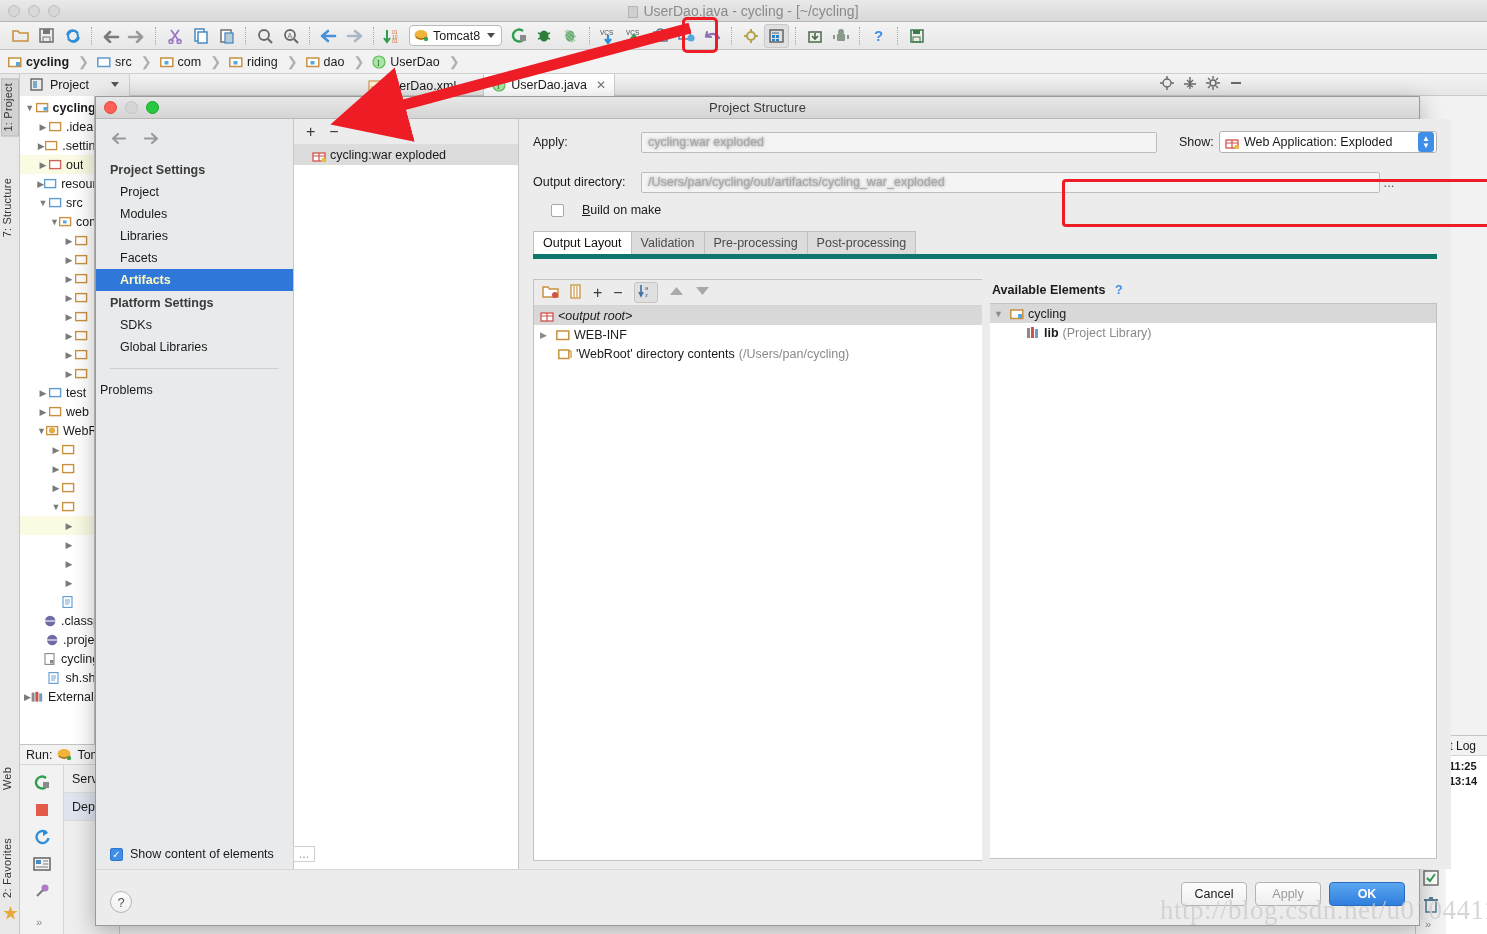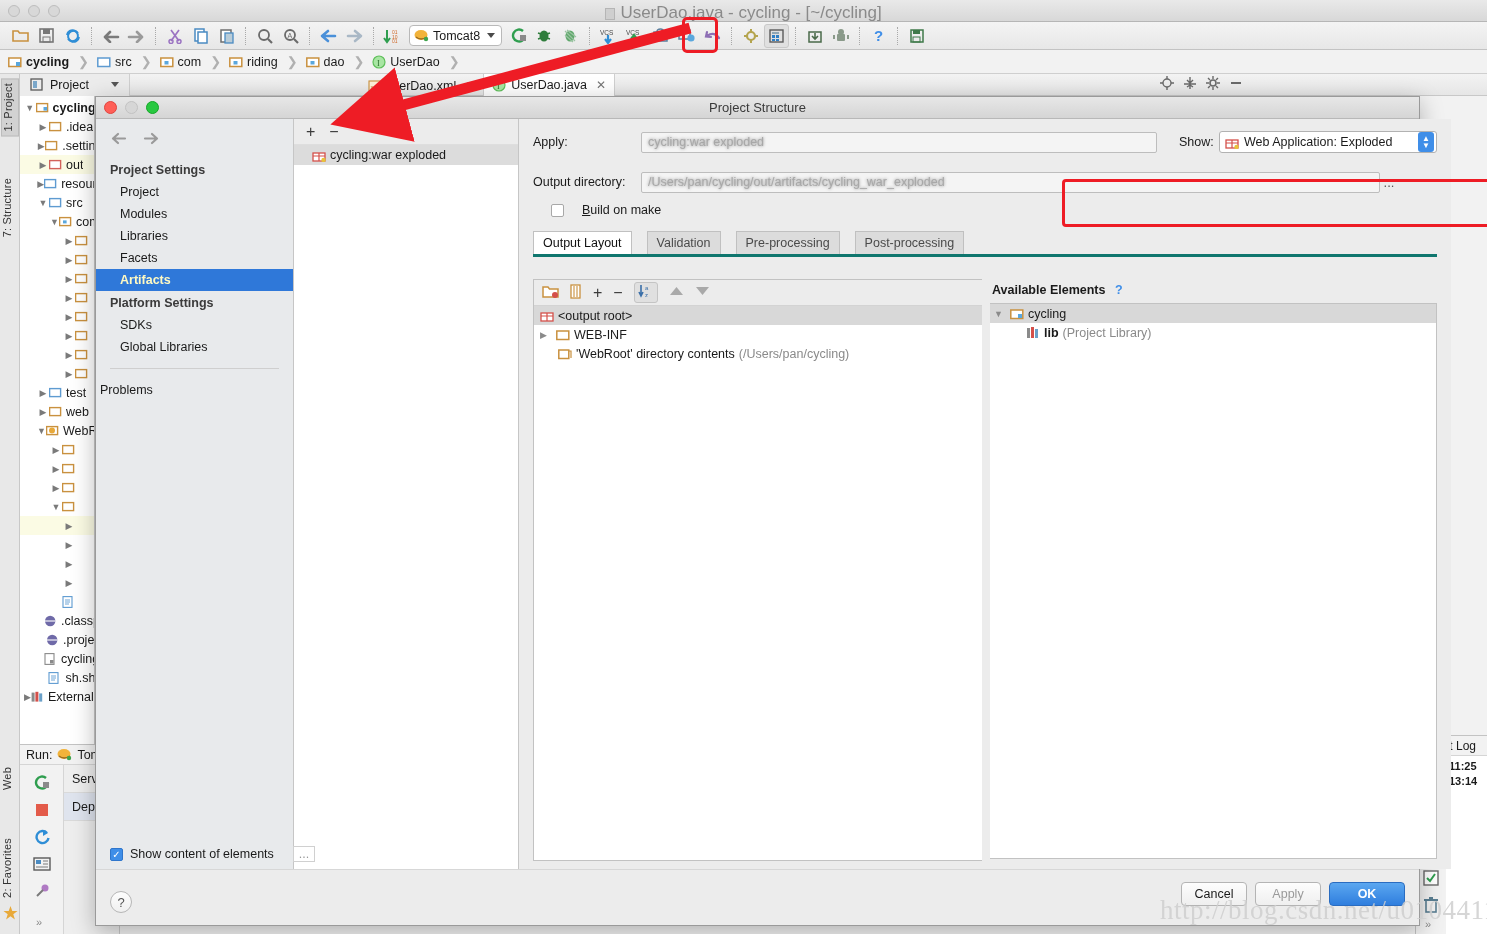--- a/index.html
+++ b/index.html
@@ -16,21 +16,21 @@
   .titlebar{
     position:absolute; left:0; top:0; width:1487px; height:22px;
     background:linear-gradient(#e9e9e9,#d8d8d8);
     border-bottom:1px solid #b6b6b6;
   }
   .tl-dots{ position:absolute; left:8px; top:5px; display:flex; gap:8px;}
   .tl-dot{ width:12px;height:12px;border-radius:50%;
     background:#d8d8d8; border:1px solid #bdbdbd;}
   .tl-title{
     position:absolute; left:0; right:0; top:3px; text-align:center;
-    font-size:17px; color:#8a8a8a;
+    font-size:14px; color:#8a8a8a;
   }
   .tl-title .docico{
     display:inline-block; width:10px;height:12px; margin-right:5px;
     background:#cfcfcf; border:1px solid #b5b5b5; vertical-align:-2px;
   }
 
   
   .toolbar{
     position:absolute; left:0; top:22px; width:1487px; height:28px;
     background:linear-gradient(#f4f4f4,#e7e7e7);
@@ -208,21 +208,21 @@
     display:flex; flex-direction:column; align-items:center; justify-content:center; color:#fff;
     font-size:8px; line-height:7px;}
   .redbox-out{
     position:absolute; left:543px; top:60px; width:450px; height:48px;
     border:3px solid #ee1c25; border-radius:4px; pointer-events:none; z-index:5;
   }
   .cb{ width:13px;height:13px; border:1px solid #a8a8a8; background:#fff; border-radius:2px;
     display:inline-flex; align-items:center; justify-content:center; flex:none;}
   .cb.on{ background:#3f8ee8; border-color:#2f76cc; color:#fff; font-size:10px;}
 
-  .tabs{ display:flex; margin-top:8px; border-bottom:3px solid #0f766e;gap:16px;}
+  .tabs{ display:flex; margin-top:8px; border-bottom:5px solid #0f766e;}
   .tab{ font-size:12.5px; padding:4px 9px; background:#dcdcdc; border:1px solid #c0c0c0;
     border-bottom:none; color:#4a4a4a; margin-right:-1px;}
   .tab.active{ background:#fff; color:#111; }
 
   .panes{ position:absolute; left:14px; right:14px; top:160px; bottom:8px; display:flex;}
   .pane-l{ flex:1; border:1px solid #c2c2c2; background:#fff; border-right:none;}
   .pane-r{ width:455px; background:#ececec; padding-left:8px;}
   .pane-tb{ height:26px; display:flex; align-items:center; gap:11px; padding-left:8px;
     background:#ececec; border-bottom:1px solid #d3d3d3;}
   .pane-row{ height:19px; display:flex; align-items:center; gap:4px; font-size:12.5px;
@@ -1092,21 +1092,21 @@
                 <svg width="15" height="12">
                     <polygon points="7.5,2 14,10 1,10" fill="#a9a9a9"></polygon>
                   </svg>
               </span>
               <span>
                 <svg width="15" height="12">
                     <polygon points="7.5,10 1,2 14,2" fill="#a9a9a9"></polygon>
                   </svg>
               </span>
             </div>
-            <div class="pane-row sel" style="padding-left:6px;">
+            <div class="pane-row sel" style="padding-left:6px;font-style:italic;">
               <svg width="14" height="13">
                   <rect x="1" y="4" width="12" height="8" fill="#fff" stroke="#d4504a" stroke-width="1.3"></rect>
                   <path d="M7 4 L7 12 M1 7 L13 7" stroke="#d4504a" stroke-width="1.2"></path>
                 </svg>
               <span>&lt;output root&gt;</span>
             </div>
             <div class="pane-row" style="padding-left:6px;">
               <span style="width:12px;color:#8a8a8a;font-size:9px;">▶</span>
               <svg width="14" height="12">
                   <rect x="0.8" y="2" width="12" height="8.5" fill="#fff" stroke="#c9913f" stroke-width="1.5"></rect>

